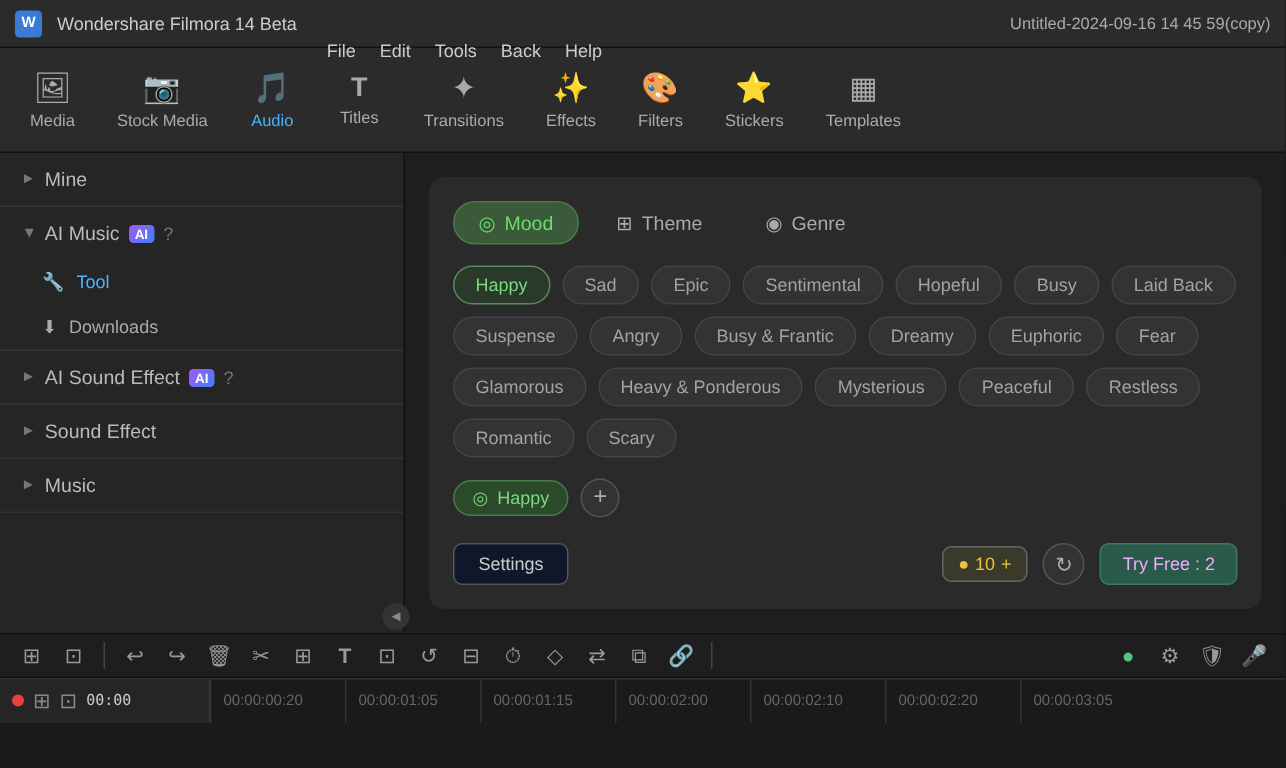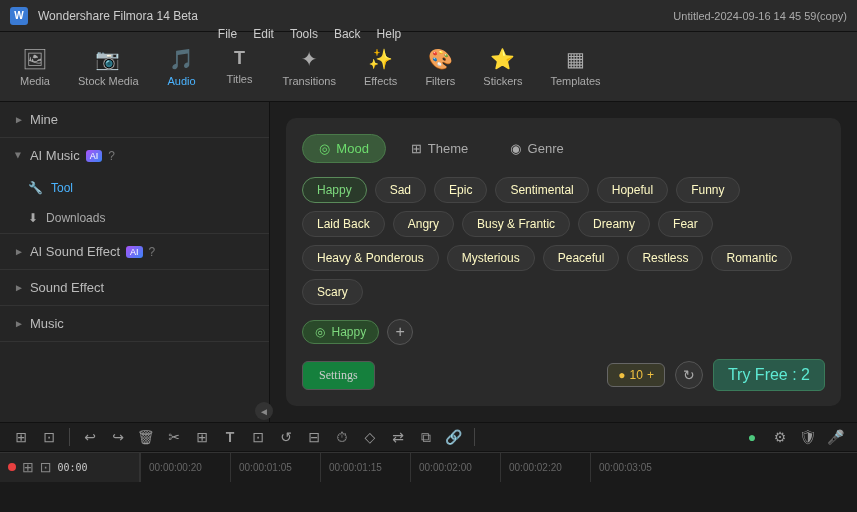--- a/index.html
+++ b/index.html
@@ -81,21 +81,21 @@
       font-size: 12px;
       gap: 8px;
     }
     .sidebar-item.active { color: #4ab3ff; }
     .ai-badge {
       background: linear-gradient(135deg, #a855f7, #3b82f6);
       border-radius: 3px;
       font-size: 9px;
       color: white;
       padding: 1px 4px;
-      font-weight: normal;
+      font-weight: bold;
     }
     .help-icon { color: #777; font-size: 12px; }
 
     
     #content {
       flex: 1;
       background: #1e1e1e;
       padding: 16px;
       overflow: hidden;
     }
@@ -138,21 +138,21 @@
     .tags-grid {
       display: flex;
       flex-wrap: wrap;
       gap: 8px;
     }
     .mood-tag {
       padding: 5px 14px;
       border-radius: 20px;
       border: 1px solid #444;
       background: #333;
-      color: #fef9c3;
+      color: #a3a3a3;
       cursor: pointer;
       font-size: 12px;
       white-space: nowrap;
     }
     .mood-tag.selected { background: #2a3a2a; border-color: #5a8a5a; color: #7dd87d; }
 
     
     .selected-tags-row {
       display: flex;
       align-items: center;
@@ -183,26 +183,25 @@
     
     .settings-bar {
       display: flex;
       align-items: center;
       justify-content: space-between;
       margin-top: auto;
     }
     .settings-btn {
       padding: 6px 16px;
       border-radius: 6px;
-      background: #15803d;
+      background: #0f172a;
       border: 1px solid #555;
       color: #ccc;
       cursor: pointer;
       font-size: 12px;
-      font-family: Liberation Serif, serif;
     }
     .right-controls { display: flex; align-items: center; gap: 10px; }
     .duration-badge {
       display: flex; align-items: center; gap: 4px;
       background: #3a3a2a;
       border: 1px solid #666;
       border-radius: 6px;
       padding: 4px 10px;
       color: #f0c040;
       font-size: 12px;
@@ -215,23 +214,23 @@
       color: #aaa;
       display: flex; align-items: center; justify-content: center;
       cursor: pointer;
       font-size: 14px;
     }
     .try-free-btn {
       padding: 6px 14px;
       border-radius: 6px;
       background: #2a5a4a;
       border: 1px solid #3a7a5a;
-      color: #5eead4;
-      cursor: pointer;
-      font-size: 16px;
+      color: #f0abfc;
+      cursor: pointer;
+      font-size: 12px;
     }
 
     
     #bottom-toolbar {
       height: 30px;
       background: #1e1e1e;
       border-top: 1px solid #111;
       border-bottom: 1px solid #111;
       display: flex;
       align-items: center;
@@ -420,26 +419,29 @@
           <span>Genre</span>
         </button>
       </div>
 
       <div class="tags-grid" id="mood-tags-container">
       <div class="mood-tag selected">Happy</div>
           <div class="mood-tag">Sad</div>
           <div class="mood-tag">Epic</div>
           <div class="mood-tag">Sentimental</div>
           <div class="mood-tag">Hopeful</div>
-          <div class="mood-tag">Funny</div>
+          <div class="mood-tag">Busy</div>
           <div class="mood-tag">Laid Back</div>
+          <div class="mood-tag">Suspense</div>
           <div class="mood-tag">Angry</div>
           <div class="mood-tag">Busy &amp; Frantic</div>
           <div class="mood-tag">Dreamy</div>
+          <div class="mood-tag">Euphoric</div>
           <div class="mood-tag">Fear</div>
+          <div class="mood-tag">Glamorous</div>
           <div class="mood-tag">Heavy &amp; Ponderous</div>
           <div class="mood-tag">Mysterious</div>
           <div class="mood-tag">Peaceful</div>
           <div class="mood-tag">Restless</div>
           <div class="mood-tag">Romantic</div>
           <div class="mood-tag">Scary</div>
         </div>
 
       <div class="selected-tags-row">
         <div class="selected-tag-pill">
@@ -496,16 +498,17 @@
     <span class="red-dot"></span>
     <span class="timeline-ctrl">⊞</span>
     <span class="timeline-ctrl">⊡</span>
     <span class="time-display">00:00</span>
   </div>
   <div class="timeline-ruler" id="timeline-ruler">
       <div class="timeline-mark">00:00:00:20</div>
       <div class="timeline-mark">00:00:01:05</div>
       <div class="timeline-mark">00:00:01:15</div>
       <div class="timeline-mark">00:00:02:00</div>
+      <div class="timeline-mark">00:00:02:10</div>
       <div class="timeline-mark">00:00:02:20</div>
       <div class="timeline-mark">00:00:03:05</div>
     </div>
 </div>
 
 </body></html>

